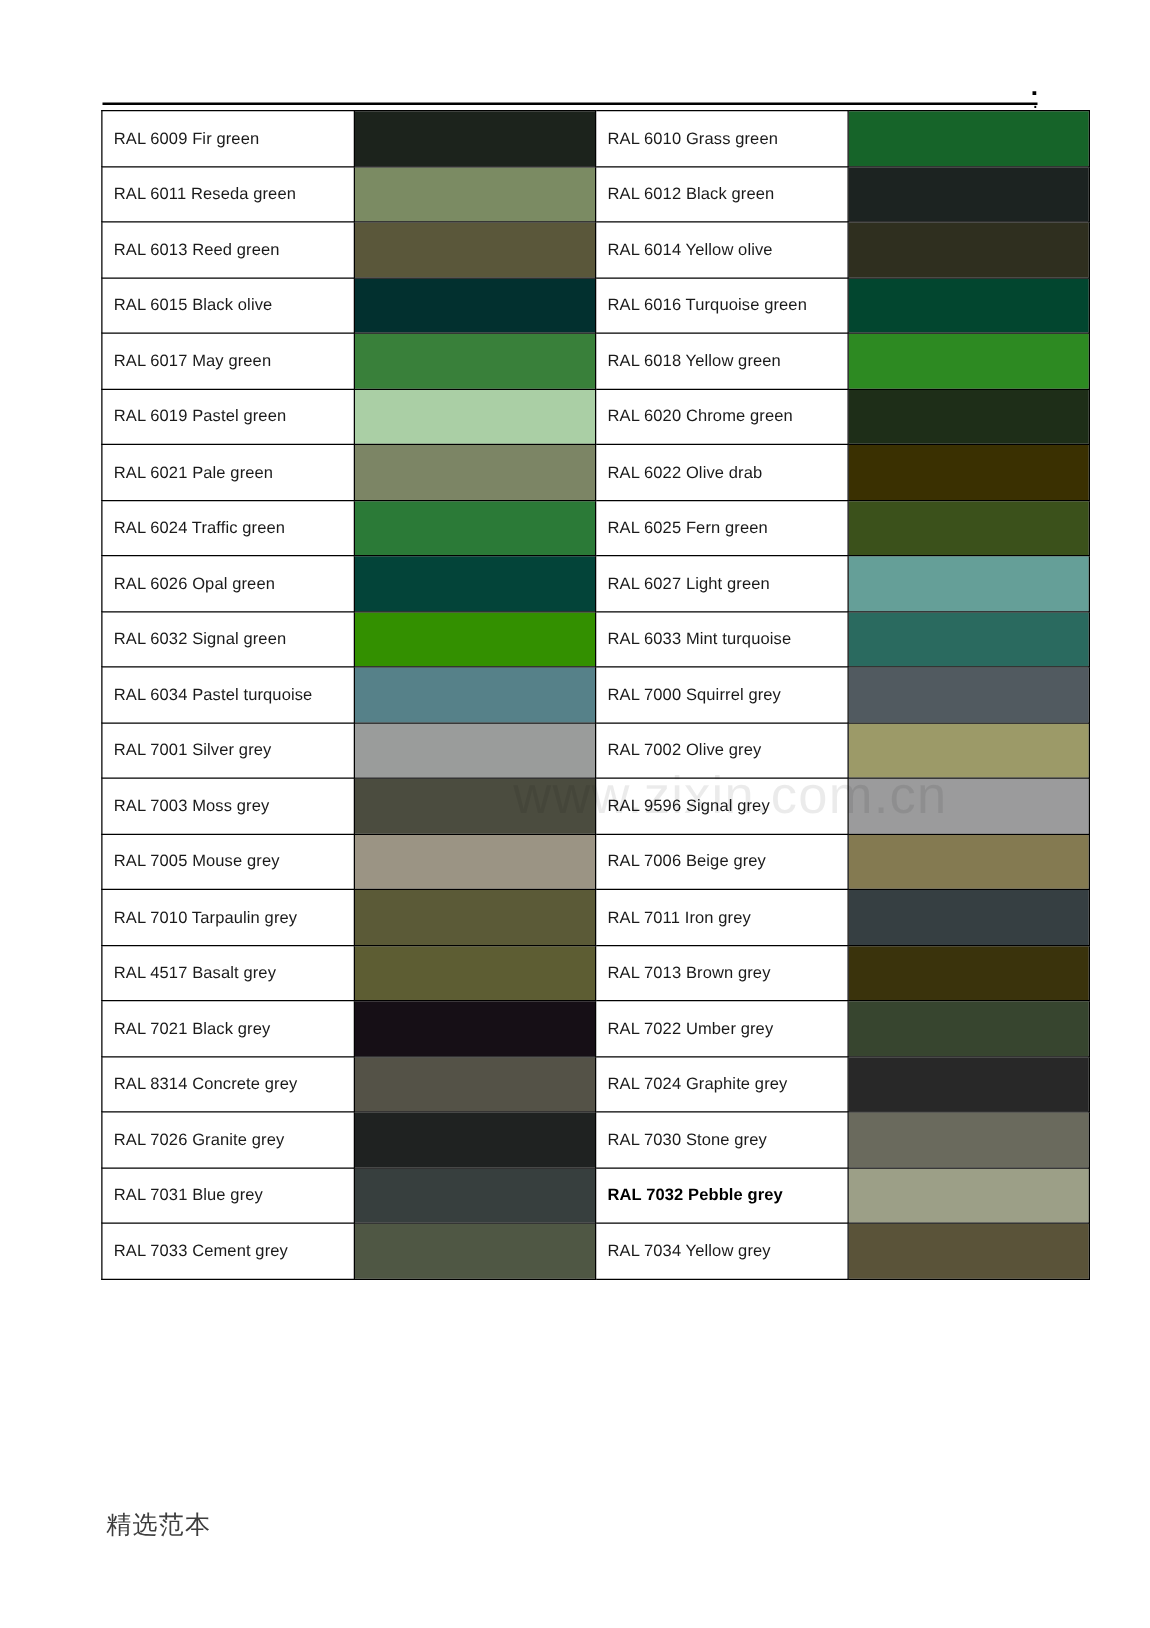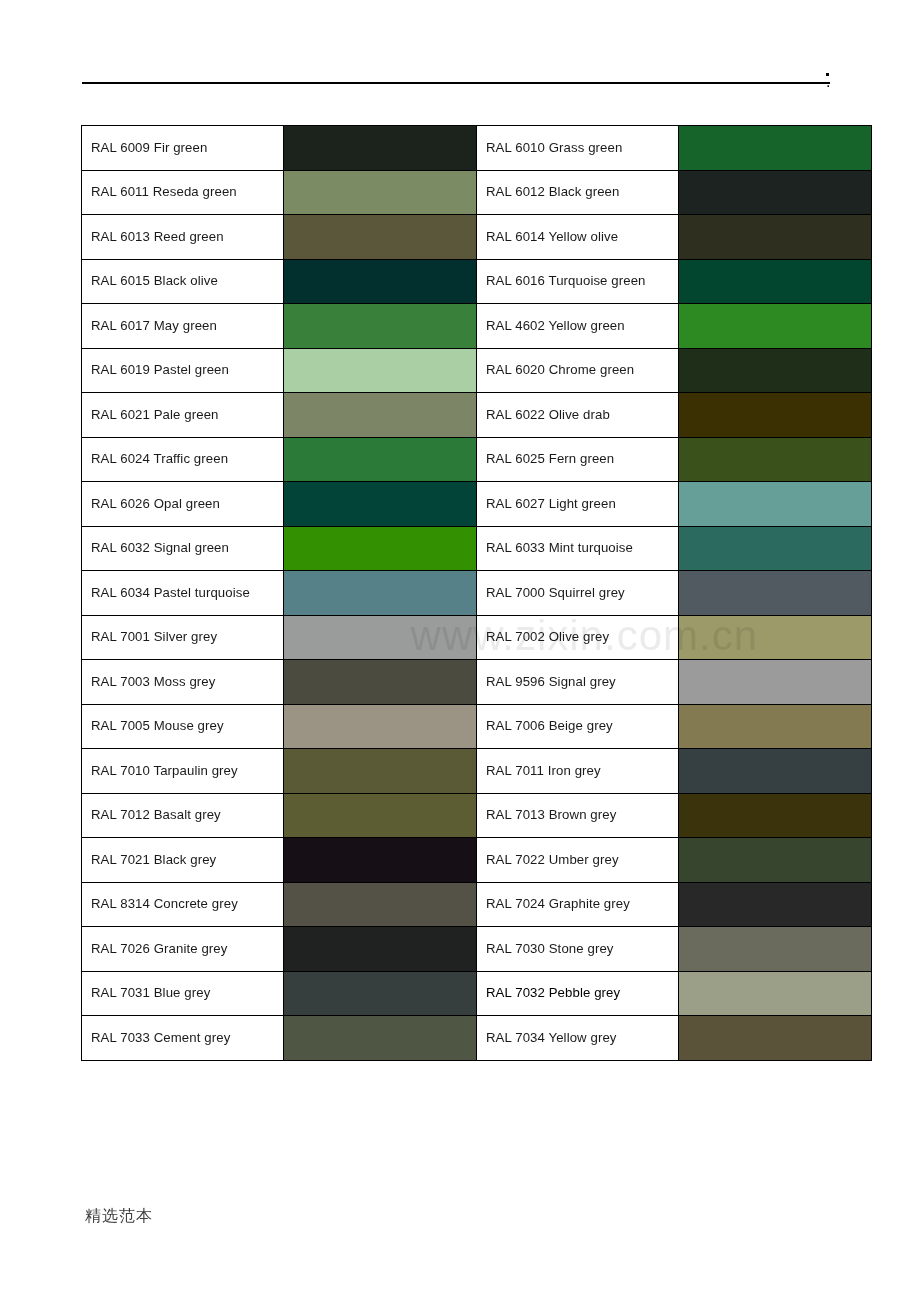--- a/index.html
+++ b/index.html
@@ -61,21 +61,20 @@
 
   
   .ral-table {
     position: absolute;
     left: 81px;
     top: 88px;
     width: 768px;
     border-collapse: collapse;
     table-layout: fixed;
     z-index: 2;
-    margin-top: 37px;
   }
   .ral-table td {
     padding: 0;
     margin: 0;
     border: 1px solid #000000;
     height: 43.5px;
     vertical-align: middle;
   }
   td.name-cell {
     width: 192px;
@@ -89,29 +88,29 @@
   }
   td.swatch-cell {
     width: 192px;
     padding: 0;
   }
   .swatch {
     display: block;
     width: 100%;
     height: 43.5px;
   }
-  .name-bold { font-weight: normal; color: #000000; }
+  .name-bold { font-weight: bold; color: #000000; }
   .name-red  { color: #ff0000; }
 
   .footer-note {
     position: absolute;
     left: 85px;
     top: 1206px;
     font-family: Liberation Serif, serif;
-    font-size: 16px;
+    font-size: 20px;
     color: #3d3d3d;
     letter-spacing: 1px;
   }
 </style>
 </head>
 <body>
 
 <div id="page">
 
   <div class="top-rule"></div>
@@ -159,21 +158,21 @@
           <td class="name-cell"><span>RAL 6016 Turquoise green</span></td>
           <td class="swatch-cell">
             <div class="swatch" style="background: rgb(2, 70, 47);"></div>
           </td>
         </tr>
         <tr>
           <td class="name-cell"><span>RAL 6017 May green</span></td>
           <td class="swatch-cell">
             <div class="swatch" style="background: rgb(57, 128, 58);"></div>
           </td>
-          <td class="name-cell"><span>RAL 4602 Yellow green</span></td>
+          <td class="name-cell"><span>RAL 6018 Yellow green</span></td>
           <td class="swatch-cell">
             <div class="swatch" style="background: rgb(45, 138, 34);"></div>
           </td>
         </tr>
         <tr>
           <td class="name-cell"><span>RAL 6019 Pastel green</span></td>
           <td class="swatch-cell">
             <div class="swatch" style="background: rgb(170, 207, 165);"></div>
           </td>
           <td class="name-cell"><span>RAL 6020 Chrome green</span></td>
@@ -265,21 +264,21 @@
           <td class="name-cell"><span>RAL 7010 Tarpaulin grey</span></td>
           <td class="swatch-cell">
             <div class="swatch" style="background: rgb(91, 90, 55);"></div>
           </td>
           <td class="name-cell"><span>RAL 7011 Iron grey</span></td>
           <td class="swatch-cell">
             <div class="swatch" style="background: rgb(54, 63, 66);"></div>
           </td>
         </tr>
         <tr>
-          <td class="name-cell"><span>RAL 7012 Basalt grey</span></td>
+          <td class="name-cell"><span>RAL 4517 Basalt grey</span></td>
           <td class="swatch-cell">
             <div class="swatch" style="background: rgb(93, 93, 51);"></div>
           </td>
           <td class="name-cell"><span>RAL 7013 Brown grey</span></td>
           <td class="swatch-cell">
             <div class="swatch" style="background: rgb(58, 51, 12);"></div>
           </td>
         </tr>
         <tr>
           <td class="name-cell"><span>RAL 7021 Black grey</span></td>

